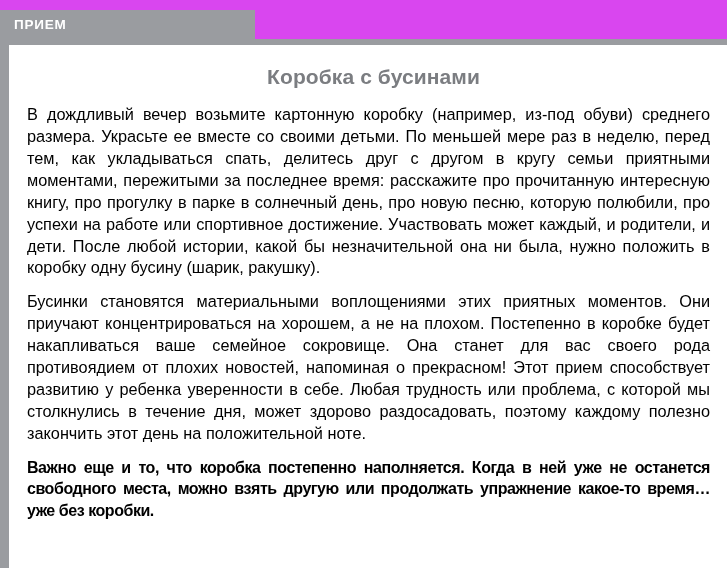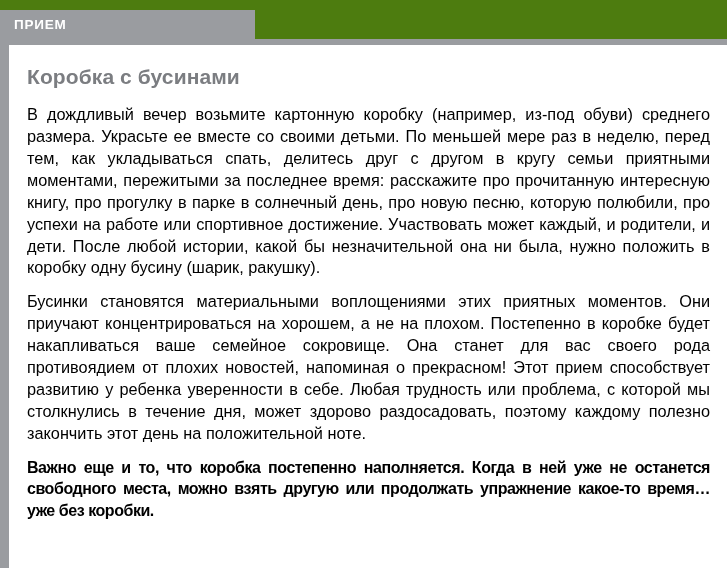--- a/index.html
+++ b/index.html
@@ -11,21 +11,21 @@
     width: 727px;
     height: 568px;
     font-family: "Liberation Sans", sans-serif;
     overflow: hidden;
   }
 
   #page {
     position: relative;
     width: 727px;
     height: 536px;
-    background: #4d7c0f;
+    background: #d946ef;
   }
 
   
   .tab-strip {
     position: absolute;
     left: 0;
     top: 10px;
     width: 727px;
     height: 29px;
   }
@@ -77,20 +77,21 @@
     width: 693px;
   }
 
   .card-title {
     color: #7b7d81;
     font-size: 21px;
     font-weight: bold;
     letter-spacing: 0.1px;
     margin: 0 0 16px 0;
     line-height: 1.1;
+    text-align: center;
   }
 
   .body-text p {
     margin: 0 10px 12px 0;
     color: #000000;
     font-size: 16.3px;
     line-height: 1.345;
     text-align: justify;
     text-justify: inter-word;
     font-stretch: condensed;

